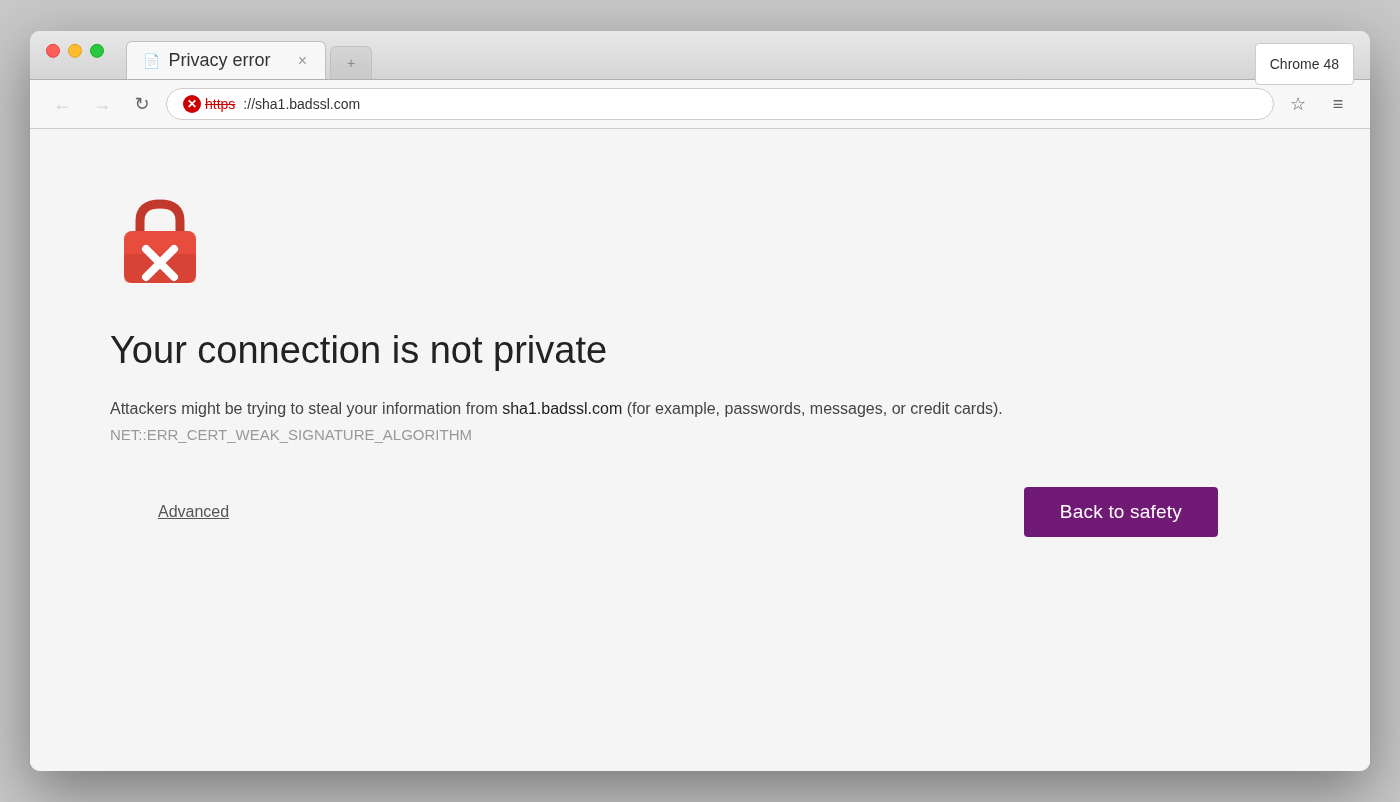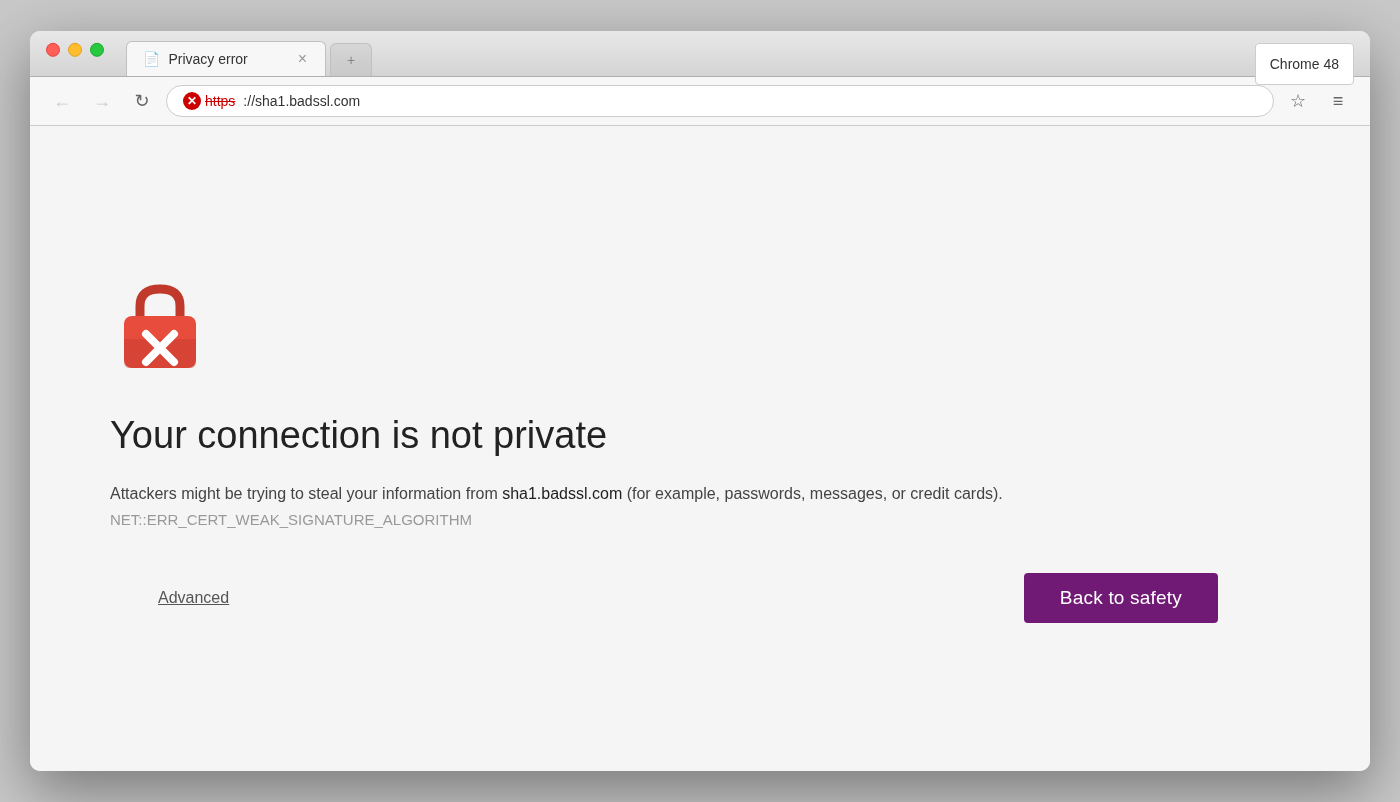--- a/index.html
+++ b/index.html
@@ -75,21 +75,21 @@
       min-width: 200px;
       position: relative;
     }
 
     .tab-icon {
       font-size: 14px;
       color: #666;
     }
 
     .tab-title {
-      font-size: 14px;
+      font-size: 18px;
       color: #333;
       flex: 1;
     }
 
     .tab-close {
       color: #999;
       font-size: 16px;
       cursor: pointer;
       padding: 0 2px;
     }
@@ -199,21 +199,20 @@
       font-size: 18px;
     }
 
     
     .page-content {
       flex: 1;
       background: #f5f5f5;
       padding: 60px 80px;
       display: flex;
       flex-direction: column;
-      justify-content: center;
     }
 
     .error-lock-icon {
       width: 100px;
       height: 100px;
       margin-bottom: 40px;
     }
 
     .lock-svg {
       width: 100px;

